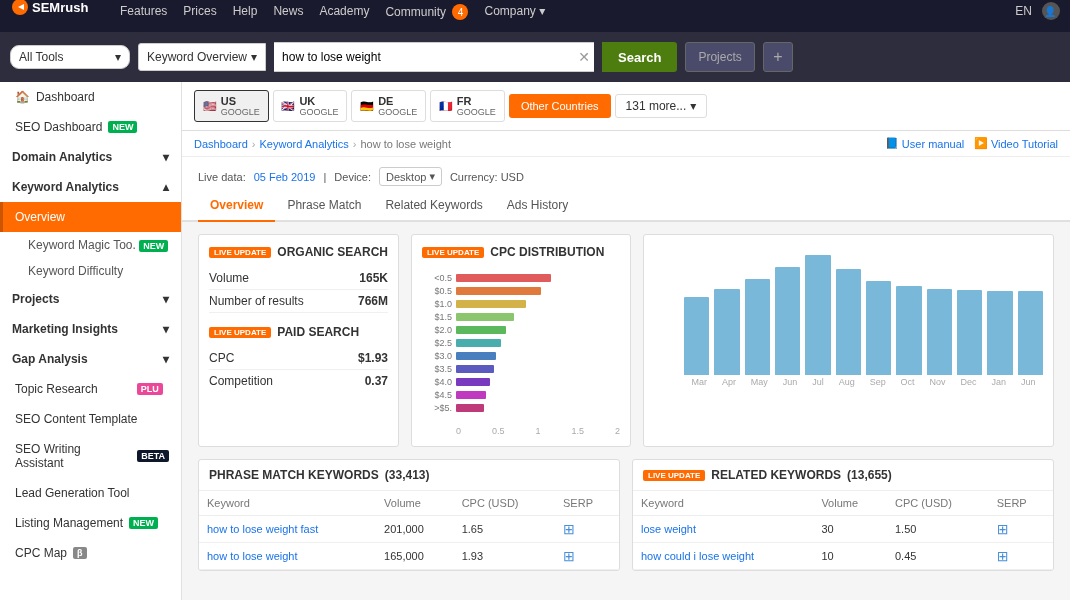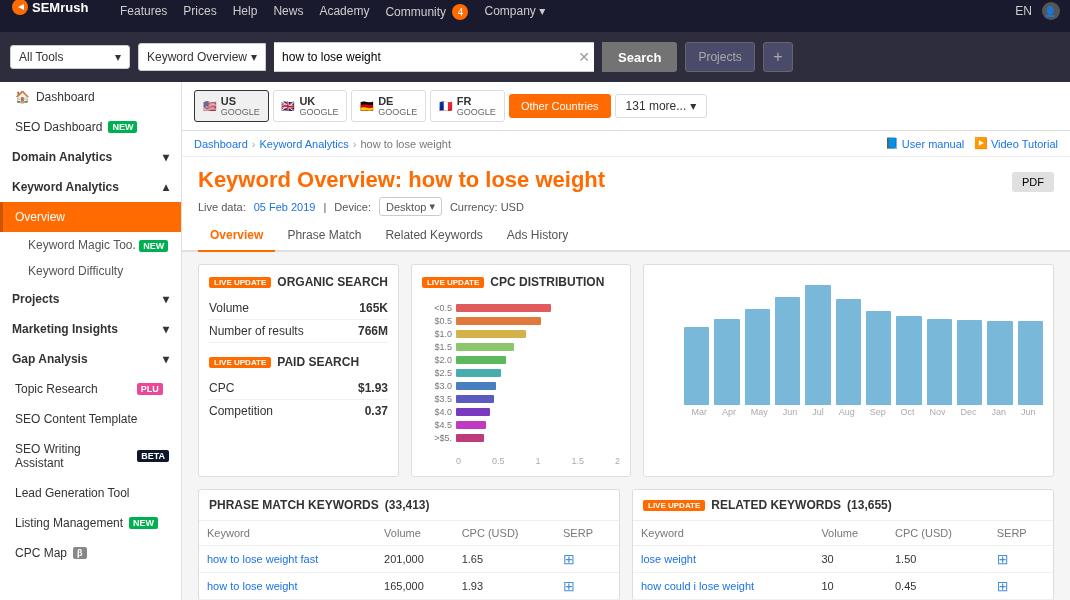--- a/index.html
+++ b/index.html
@@ -29,21 +29,21 @@
       background: #2d2d3e;
       height: 50px;
       display: flex;
       align-items: center;
       padding: 0 10px;
       gap: 8px;
     }
     .all-tools-dropdown {
       background: #fff;
       border: 1px solid #ccc;
-      border-radius: 3px;
+      border-radius: 9px;
       padding: 4px 8px;
       display: flex;
       align-items: center;
       gap: 4px;
       cursor: pointer;
       font-size: 12px;
       min-width: 120px;
       justify-content: space-between;
     }
     .keyword-select {
@@ -69,21 +69,21 @@
       width: 100%;
       border: 1px solid #ccc;
       border-left: none;
       border-right: none;
       padding: 6px 24px 6px 8px;
       font-size: 12px;
       height: 30px;
     }
     .search-clear { position: absolute; right: 4px; color: #999; cursor: pointer; font-size: 14px; }
     .search-btn {
-      background: #737373;
+      background: #4d7c0f;
       color: #fff;
       border: none;
       padding: 6px 16px;
       font-size: 13px;
       font-weight: bold;
       cursor: pointer;
       border-radius: 0 3px 3px 0;
       height: 30px;
     }
     .projects-btn {
@@ -506,27 +506,20 @@
           <span>User manual</span>
         </span>
         <span class="breadcrumb-action-btn">
           <span>▶️</span>
           <span>Video Tutorial</span>
         </span>
       </div>
     </div>
 
     <div class="kw-header">
-      <div style="display:flex;align-items:center;justify-content:space-between;">
-        <h1 class="kw-title">
-          <span>Keyword Overview:</span>
-          <span style="color:#ff6b00;font-size:22px;">how to lose weight</span>
-        </h1>
-        <button class="pdf-btn">PDF</button>
-      </div>
       <div class="kw-meta">
         <span>Live data:</span>
         <span class="kw-date-link">05 Feb 2019</span>
         <span>|</span>
         <span>Device:</span>
         <span class="kw-device">
           <span>Desktop</span>
           <span>▾</span>
         </span>
         <span>Currency: USD</span>

